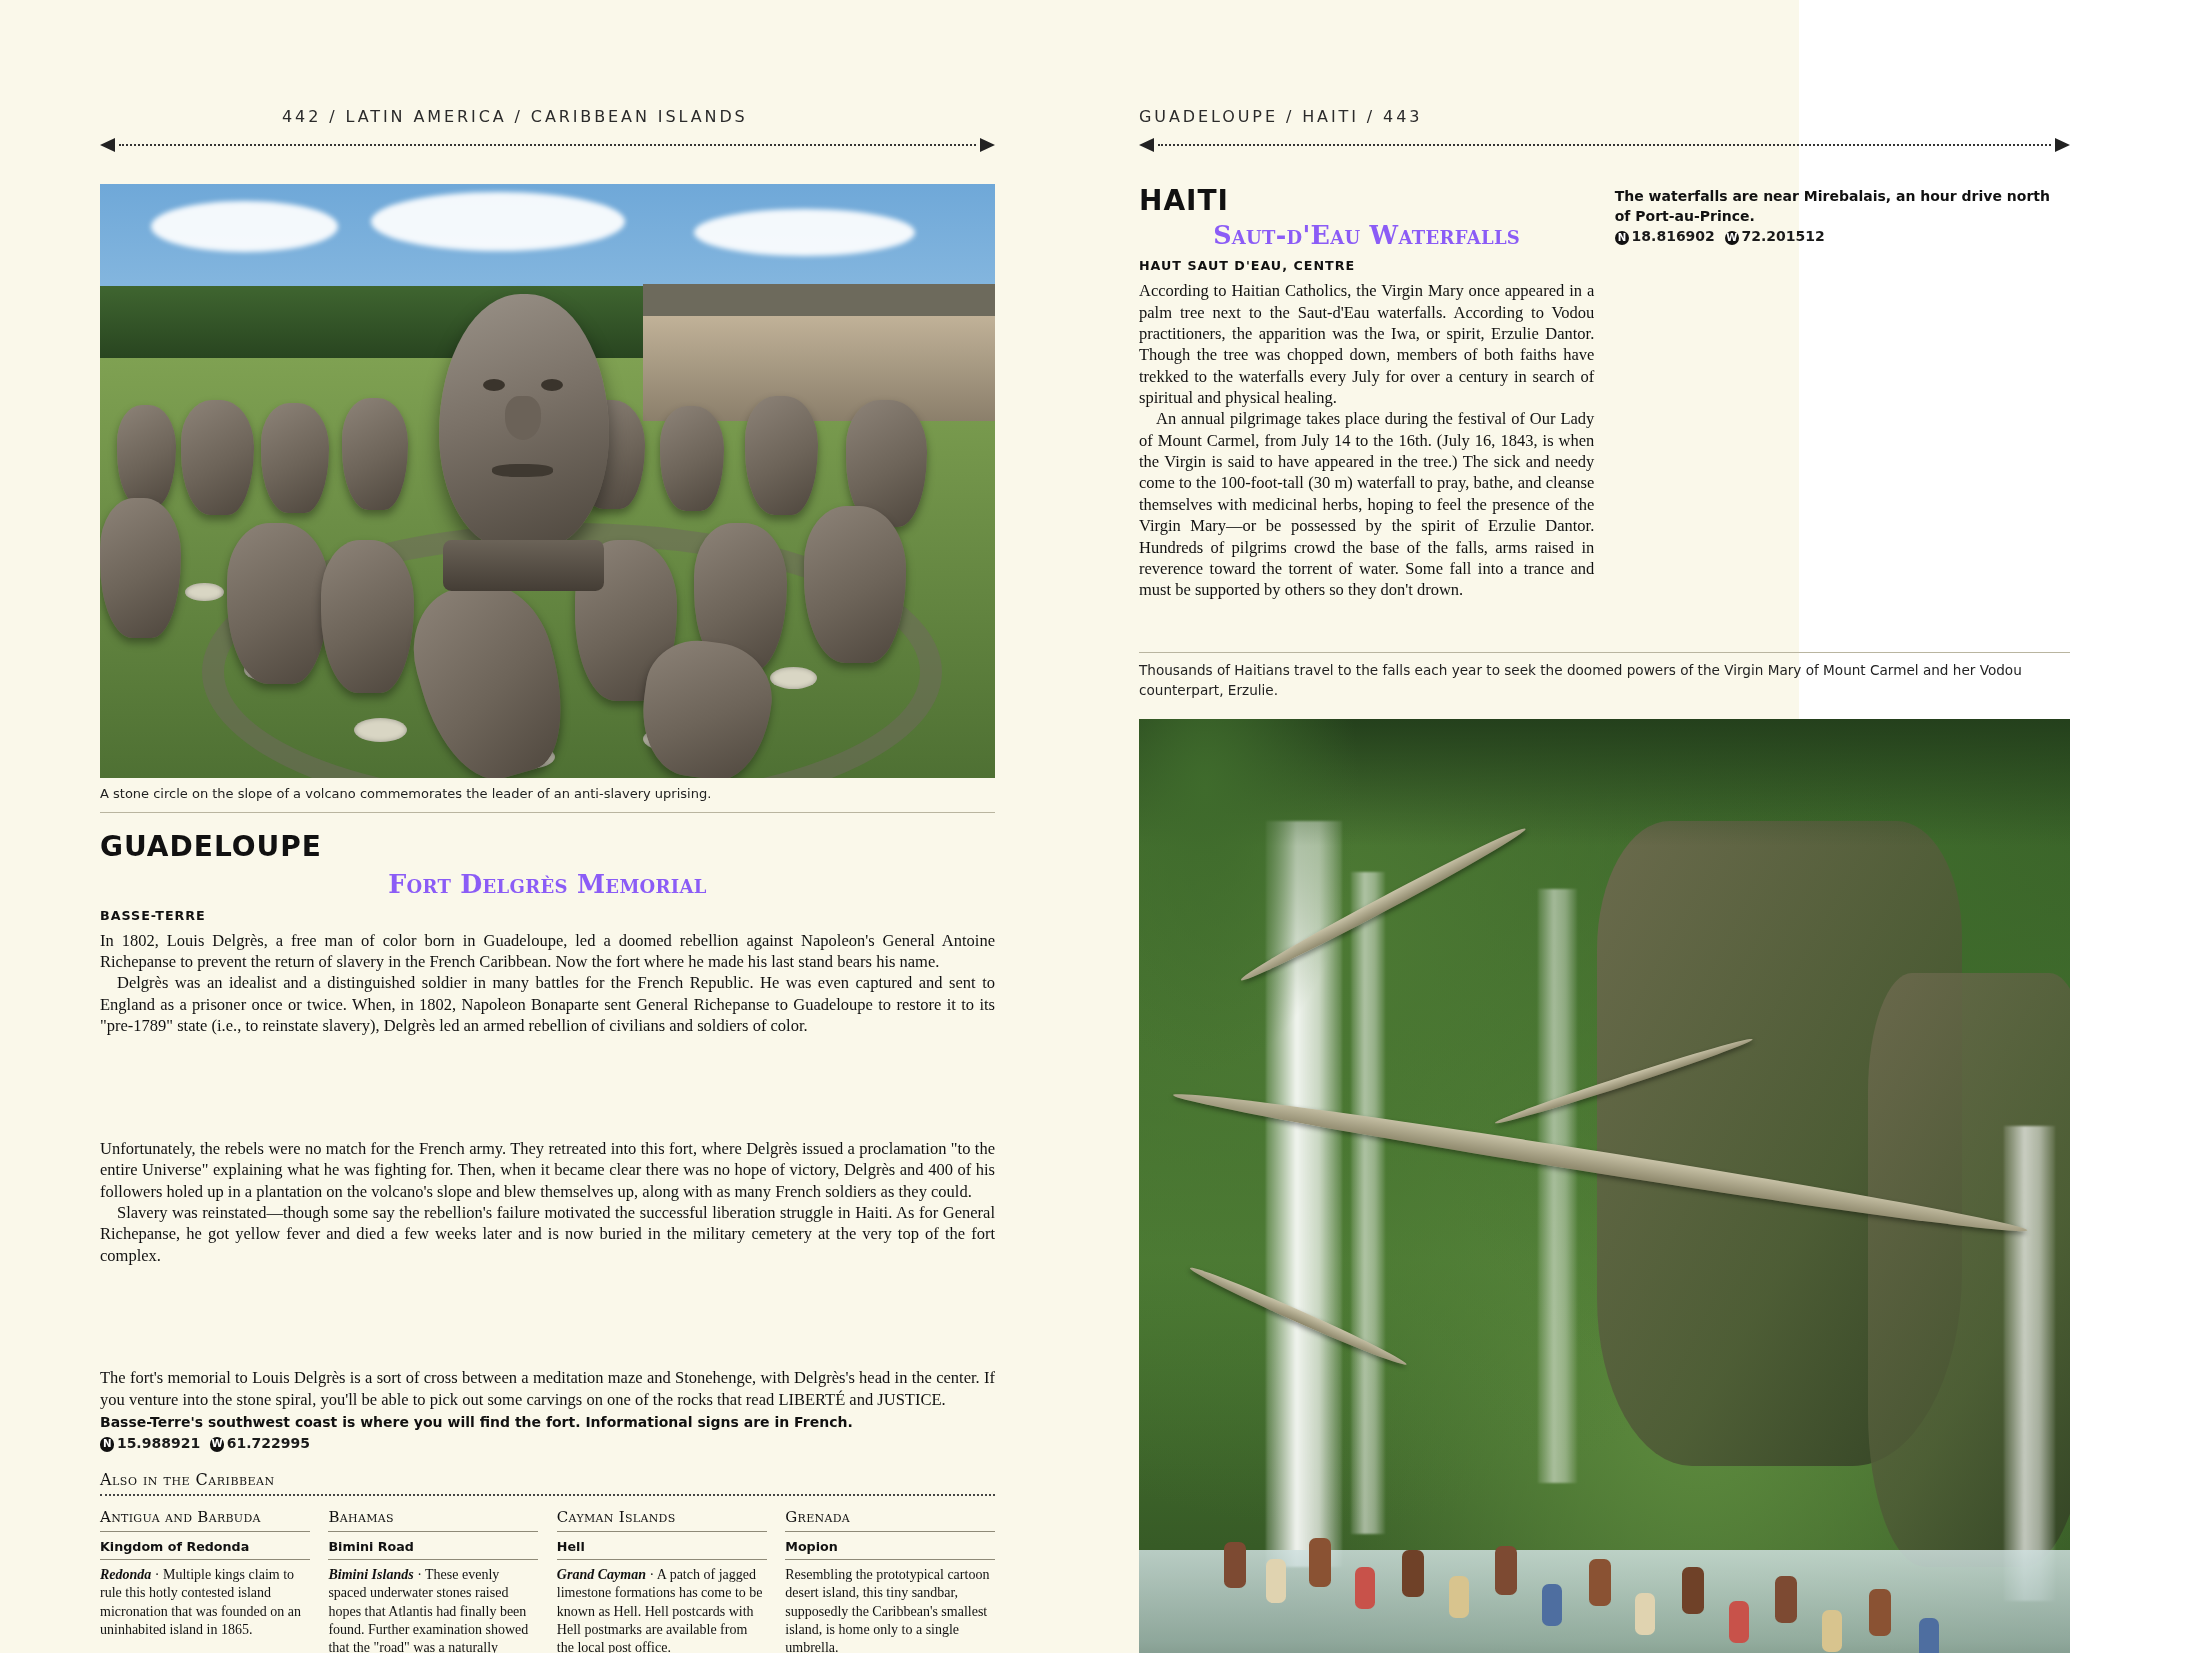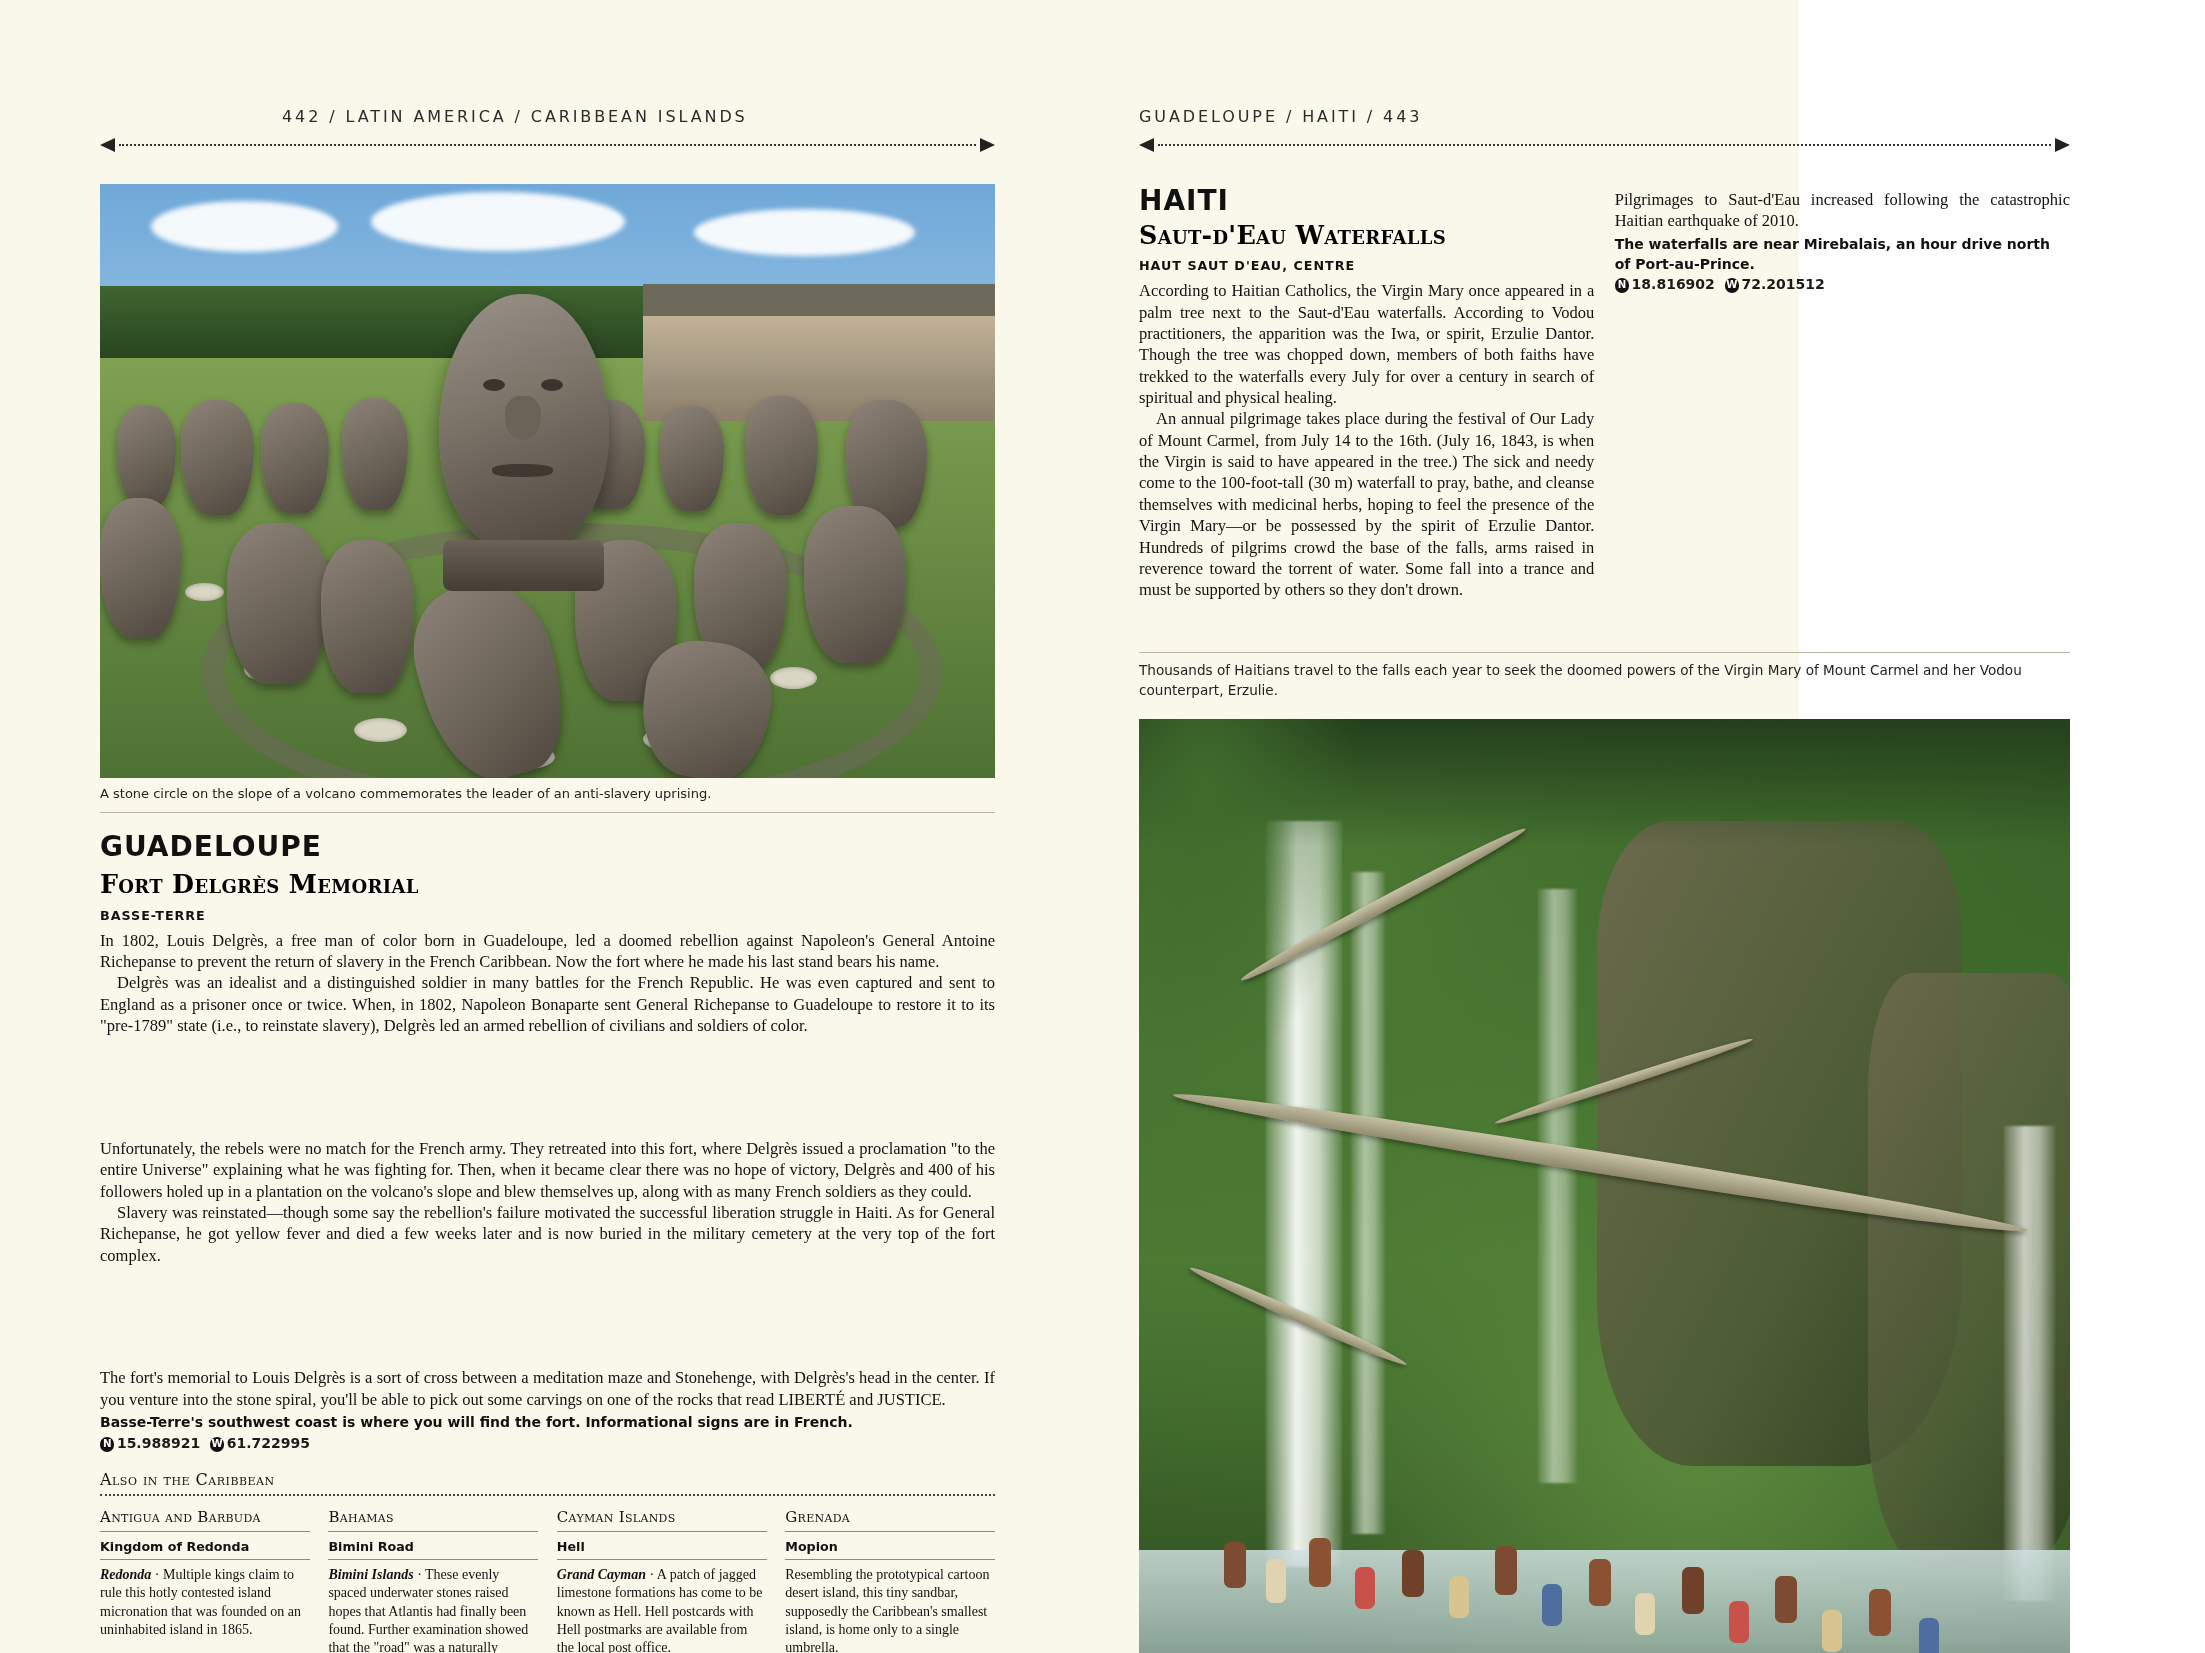--- a/index.html
+++ b/index.html
@@ -88,23 +88,24 @@
     font-size: 28px;
     letter-spacing: 1px;
     margin: 17px 0 3.4px 0;
     color: #111;
   }
   h2.entry {
     font-family: "DejaVu Serif", serif;
     font-weight: bold;
     font-size: 25.4px;
     letter-spacing: 0.3px;
-    color: #000000;
+    color: #8b5cf6;
     margin: 3.4px 0 8.5px 0;
     font-variant: small-caps;
+    text-align: center;
   }
   .locality {
     font-family: "DejaVu Sans", sans-serif;
     font-weight: bold;
     font-size: 12.7px;
     letter-spacing: 1px;
     margin-bottom: 6.8px;
     color: #111;
   }
 
@@ -420,23 +421,20 @@
         <div class="col">
           <h1 class="place" style="margin-top:0;">HAITI</h1>
           <h2 class="entry">Saut-d'Eau Waterfalls</h2>
           <div class="locality">HAUT SAUT D'EAU, CENTRE</div>
           <div class="body">
             <p>According to Haitian Catholics, the Virgin Mary once appeared in a palm tree next to the Saut-d'Eau waterfalls. According to Vodou practitioners, the apparition was the Iwa, or spirit, Erzulie Dantor. Though the tree was chopped down, members of both faiths have trekked to the waterfalls every July for over a century in search of spiritual and physical healing.</p>
             <p>An annual pilgrimage takes place during the festival of Our Lady of Mount Carmel, from July 14 to the 16th. (July 16, 1843, is when the Virgin is said to have appeared in the tree.) The sick and needy come to the 100-foot-tall (30 m) waterfall to pray, bathe, and cleanse themselves with medicinal herbs, hoping to feel the presence of the Virgin Mary—or be possessed by the spirit of Erzulie Dantor. Hundreds of pilgrims crowd the base of the falls, arms raised in reverence toward the torrent of water. Some fall into a trance and must be supported by others so they don't drown.</p>
           </div>
         </div>
         <div class="col">
-          <div class="body" style="margin-top:5.1px;">
-            <p>Pilgrimages to Saut-d'Eau increased following the catastrophic Haitian earthquake of 2010.</p>
-          </div>
           <div class="infoline">The waterfalls are near Mirebalais, an hour drive north of Port-au-Prince.</div>
           <div class="coord">
             <span class="pin">N</span><span>18.816902</span>
             &nbsp;<span class="pin">W</span><span>72.201512</span>
           </div>
         </div>
       </div>
     </div>
 
     <div class="deck deck-rule-top" style="margin-top:51px;">Thousands of Haitians travel to the falls each year to seek the doomed powers of the Virgin Mary of Mount Carmel and her Vodou counterpart, Erzulie.</div>

